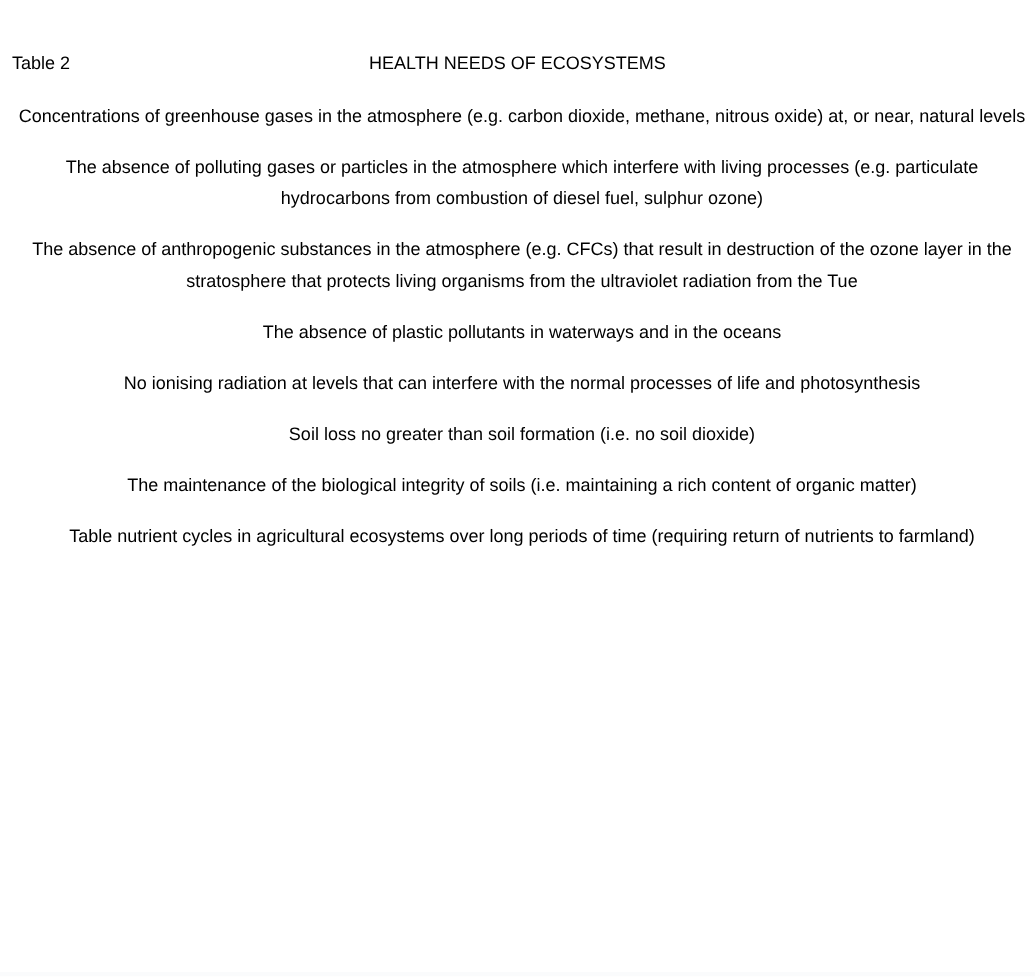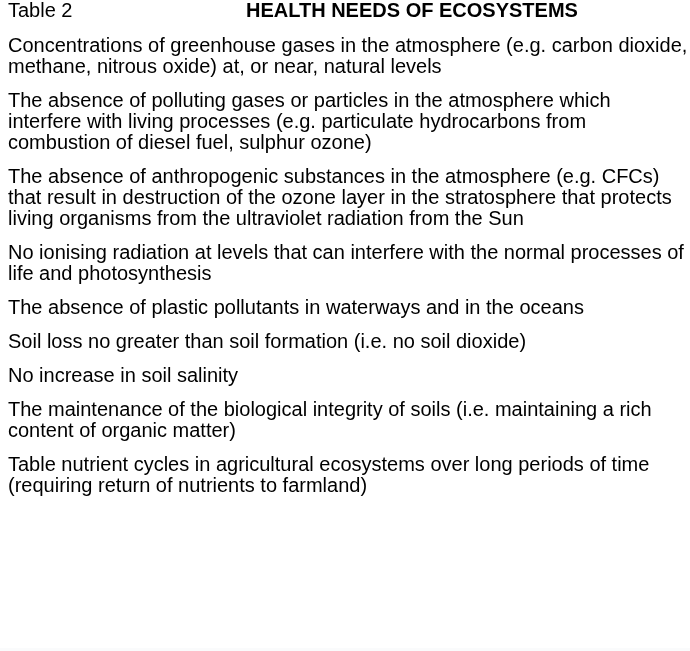--- a/index.html
+++ b/index.html
@@ -11,43 +11,43 @@
     width: 690px;
     height: 651px;
     overflow: hidden;
     font-family: "Liberation Sans", "DejaVu Sans", sans-serif;
     color: #000000;
     position: relative;
   }
   .doc {
     box-sizing: border-box;
     width: 690px;
-    padding: 0 2px 0 8px;
-    font-size: 20px;
+    padding: 32px 2px 0 8px;
+    font-size: 12px;
     line-height: 21px;
   }
   .doc-header {
     position: relative;
     height: 21px;
     margin-bottom: 14px;
     white-space: nowrap;
   }
   .table-label {
     position: absolute;
     left: 0;
     top: 0;
   }
   .doc-title {
     position: absolute;
     left: 238px;
     top: 0;
-    font-weight: bold;
   }
   .needs-list p {
     margin: 0 0 13px 0;
+    text-align: center;
   }
   .bottom-edge {
     position: absolute;
     left: 0;
     bottom: 0;
     width: 690px;
     height: 3px;
     background: #fafbfc;
   }
 </style>
@@ -55,23 +55,22 @@
 <body>
 
 <div class="doc">
   <div class="doc-header">
     <span class="table-label">Table 2</span>
     <span class="doc-title">HEALTH NEEDS OF ECOSYSTEMS</span>
   </div>
   <div class="needs-list">
       <p>Concentrations of greenhouse gases in the atmosphere (e.g. carbon dioxide, methane, nitrous oxide) at, or near, natural levels</p>
       <p>The absence of polluting gases or particles in the atmosphere which interfere with living processes (e.g. particulate hydrocarbons from combustion of diesel fuel, sulphur ozone)</p>
-      <p>The absence of anthropogenic substances in the atmosphere (e.g. CFCs) that result in destruction of the ozone layer in the stratosphere that protects living organisms from the ultraviolet radiation from the Sun</p>
+      <p>The absence of anthropogenic substances in the atmosphere (e.g. CFCs) that result in destruction of the ozone layer in the stratosphere that protects living organisms from the ultraviolet radiation from the Tue</p>
+      <p>The absence of plastic pollutants in waterways and in the oceans</p>
       <p>No ionising radiation at levels that can interfere with the normal processes of life and photosynthesis</p>
-      <p>The absence of plastic pollutants in waterways and in the oceans</p>
       <p>Soil loss no greater than soil formation (i.e. no soil dioxide)</p>
-      <p>No increase in soil salinity</p>
       <p>The maintenance of the biological integrity of soils (i.e. maintaining a rich content of organic matter)</p>
       <p>Table nutrient cycles in agricultural ecosystems over long periods of time (requiring return of nutrients to farmland)</p>
     </div>
 </div>
 
 <div class="bottom-edge"></div>
 
 </body></html>

